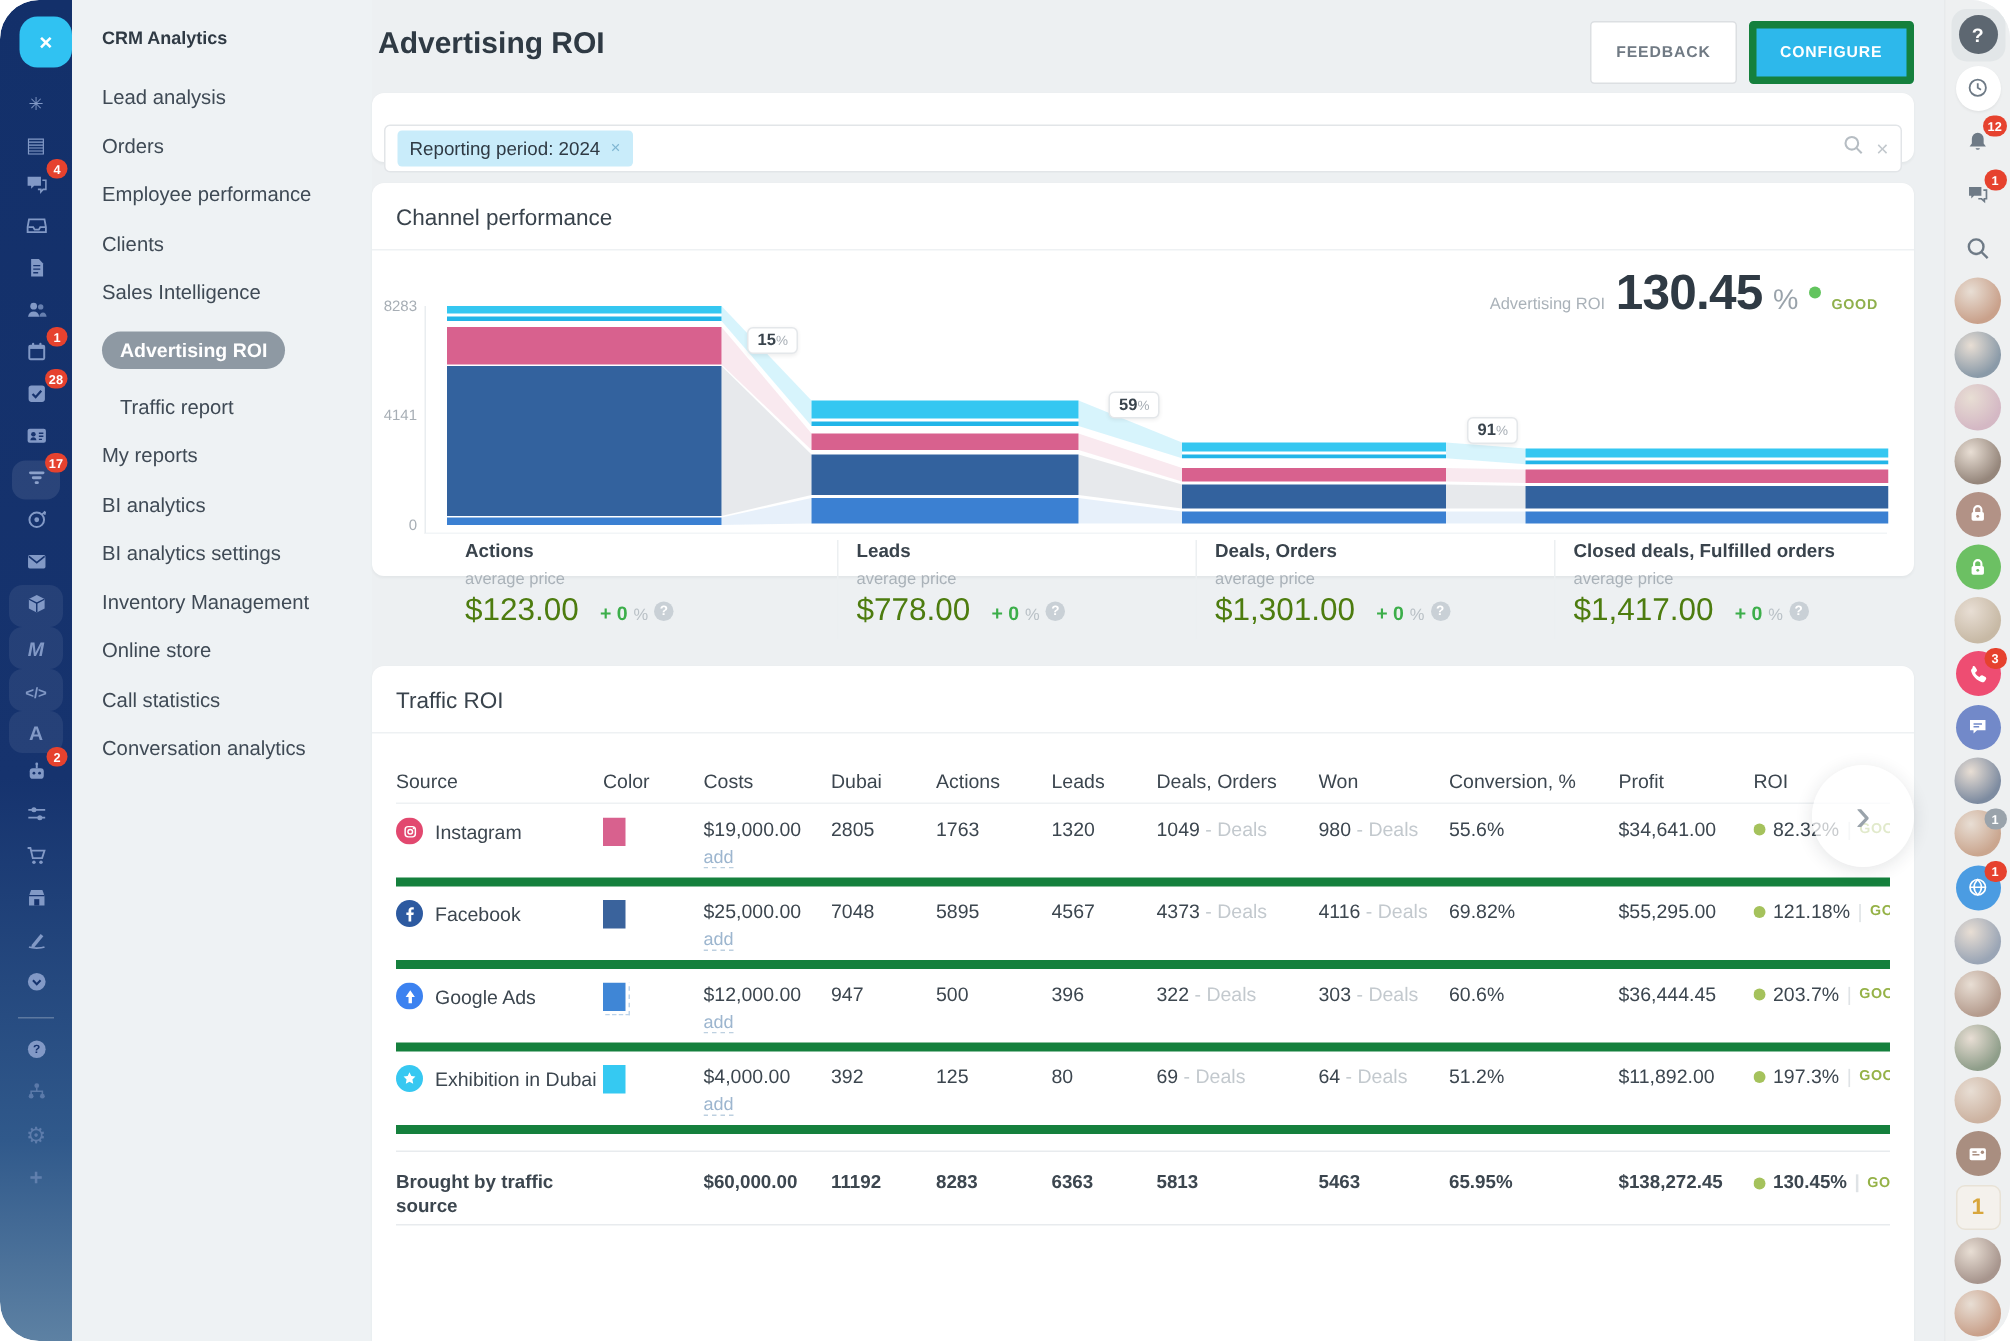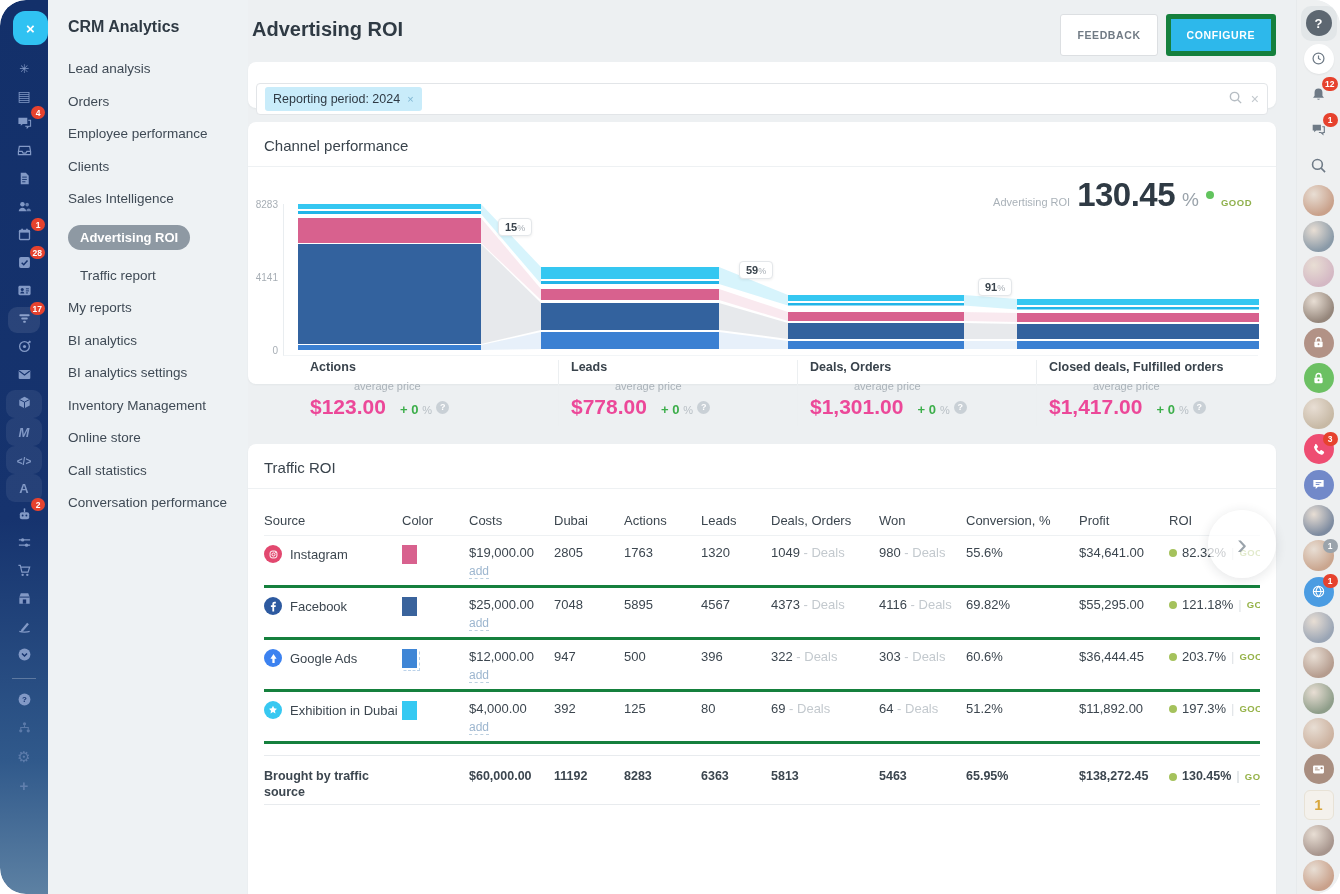--- a/index.html
+++ b/index.html
@@ -18,21 +18,21 @@
   .rail-item.grp { background:rgba(255,255,255,.07); border-radius:9px; }
   .rail-item.hl::before { content:""; position:absolute; width:32px; height:26px; border-radius:9px; background:rgba(255,255,255,.09); }
   .rail-item.dim { opacity:.55; }
   .rail-item .txtic { font-weight:bold; font-size:12px; font-style:normal; }
   .rail-badge { position:absolute; top:-4px; right:-3px; min-width:14px; height:13px; padding:0 3px; background:#e6422e;
     border-radius:8px; color:#fff; font-size:8.5px; font-weight:bold; display:flex; align-items:center; justify-content:center; z-index:2;}
   .rail-div { width:24px; height:1px; background:rgba(255,255,255,.25); margin:8px 0; }
 
   
   .sidebar { position:absolute; left:48px; top:0; bottom:0; width:200px; background:#eef2f4; padding:18px 0 0 20px; }
-  .sidebar h1 { font-size:16px; font-weight:bold; color:#2f3a44; margin-bottom:26px; }
+  .sidebar h1 { font-size:12px; font-weight:bold; color:#2f3a44; margin-bottom:26px; }
   .menu-item { font-size:13.5px; color:#3f4a55; margin-bottom:19px; cursor:pointer; line-height:1; }
   .menu-item.child { padding-left:12px; }
   .menu-item .pill { display:inline-block; background:#8e99a3; color:#fff; font-weight:bold; font-size:13px;
     padding:6px 12px; border-radius:14px; }
 
   
   .main { position:absolute; left:248px; top:0; bottom:0; width:1048px; }
   .page-head { position:absolute; top:0; left:0; right:0; height:56px; }
   .page-title { position:absolute; left:4px; top:18px; font-size:20px; font-weight:600; color:#2f3a44; }
   .head-btns { position:absolute; right:20px; top:14px; display:flex; gap:8px; }
@@ -65,33 +65,33 @@
   .chart svg { position:absolute; left:0; top:0; }
   .ytick { position:absolute; width:30px; left:-36px; text-align:right; font-size:10px; color:#a7aeb5; }
   .callout { position:absolute; background:#fff; border:1px solid #e4e7ea; border-radius:4px; padding:2px 6px;
     box-shadow:0 1px 3px rgba(0,0,0,.07); font-size:11px; font-weight:bold; color:#39434c; white-space:nowrap; }
   .callout .pct { font-size:9px; font-weight:normal; color:#a6adb4; }
 
   .metrics { position:absolute; left:62px; top:238px; height:66px; display:grid; grid-template-columns:248px 239px 239px 242px; }
   .mcol { padding-right:10px; }
   .mcol + .mcol { border-left:1px solid #eceff1; padding-left:12px; }
   .mlabel { font-size:12.5px; font-weight:bold; color:#39434c; margin-bottom:6px; }
-  .mavg { font-size:11px; color:#aab2b9; margin-bottom:3px;margin-left:44px; }
+  .mavg { font-size:11px; color:#aab2b9; margin-bottom:3px; }
   .mrow { display:flex; align-items:baseline; gap:4px; }
-  .mprice { font-size:21px; font-weight:bold; color:#ec4899; margin-right:10px; }
+  .mprice { font-size:21px; font-weight:normal; color:#4d7c0f; margin-right:10px; }
   .mdelta { font-size:13px; font-weight:bold; color:#3cae4a; }
   .munit { font-size:11px; color:#b9c0c6; }
   .qmark { display:inline-flex; width:13px; height:13px; border-radius:50%; background:#c9d0d6; color:#fff;
     font-size:9px; font-weight:bold; align-items:center; justify-content:center; align-self:center; cursor:pointer; }
 
   .traffic-card { top:444px; height:488px; }
   .table { position:absolute; top:62px; left:16px; right:16px; }
   .tgrid { display:grid; grid-template-columns:138px 67px 85px 70px 77px 70px 108px 87px 113px 90px minmax(0,1fr); }
   .thead { height:30px; align-items:center; color:#8d969e; font-size:12px; border-bottom:1px solid #eef1f3; }
-  .trow { min-height:45px; border-bottom:3px solid #15803d; align-items:start; padding:9px 0 6px; }
+  .trow { min-height:45px; border-bottom:6px solid #15803d; align-items:start; padding:9px 0 6px; }
   .cell { font-size:13px; color:#3c464f; padding-right:8px; overflow:hidden; white-space:nowrap; }
   .src { display:flex; align-items:center; gap:8px; }
   .src-ic { width:18px; height:18px; border-radius:50%; display:flex; align-items:center; justify-content:center; flex:none; }
   .swatch { width:15px; height:19px; }
   .swatch.dashed { outline:1px dashed #bcd3ea; outline-offset:2px; }
   .addlink { display:inline-block; margin-top:4px; font-size:12px; color:#9db6cf; border-bottom:1px dashed #bdd0e0; cursor:pointer; }
   .mut { color:#c3c9ce; }
   .roi-cell { display:flex; align-items:center; gap:5px; }
   .dot { width:8px; height:8px; border-radius:50%; background:#a5c25c; flex:none; }
   .pipe { color:#dfe3e6; }
@@ -296,21 +296,21 @@
         <div class="menu-item">Clients</div>
         <div class="menu-item">Sales Intelligence</div>
         <div class="menu-item"><span class="pill">Advertising ROI</span></div>
         <div class="menu-item child">Traffic report</div>
         <div class="menu-item">My reports</div>
         <div class="menu-item">BI analytics</div>
         <div class="menu-item">BI analytics settings</div>
         <div class="menu-item">Inventory Management</div>
         <div class="menu-item">Online store</div>
         <div class="menu-item">Call statistics</div>
-        <div class="menu-item">Conversation performance</div>
+        <div class="menu-item">Conversation analytics</div>
       </div>
   </nav>
 
   <main class="main">
     <div class="page-head">
       <div class="page-title">Advertising ROI</div>
       <div class="head-btns">
         <button class="btn btn-ghost">FEEDBACK</button>
         <button class="btn btn-primary">CONFIGURE</button>
       </div>

